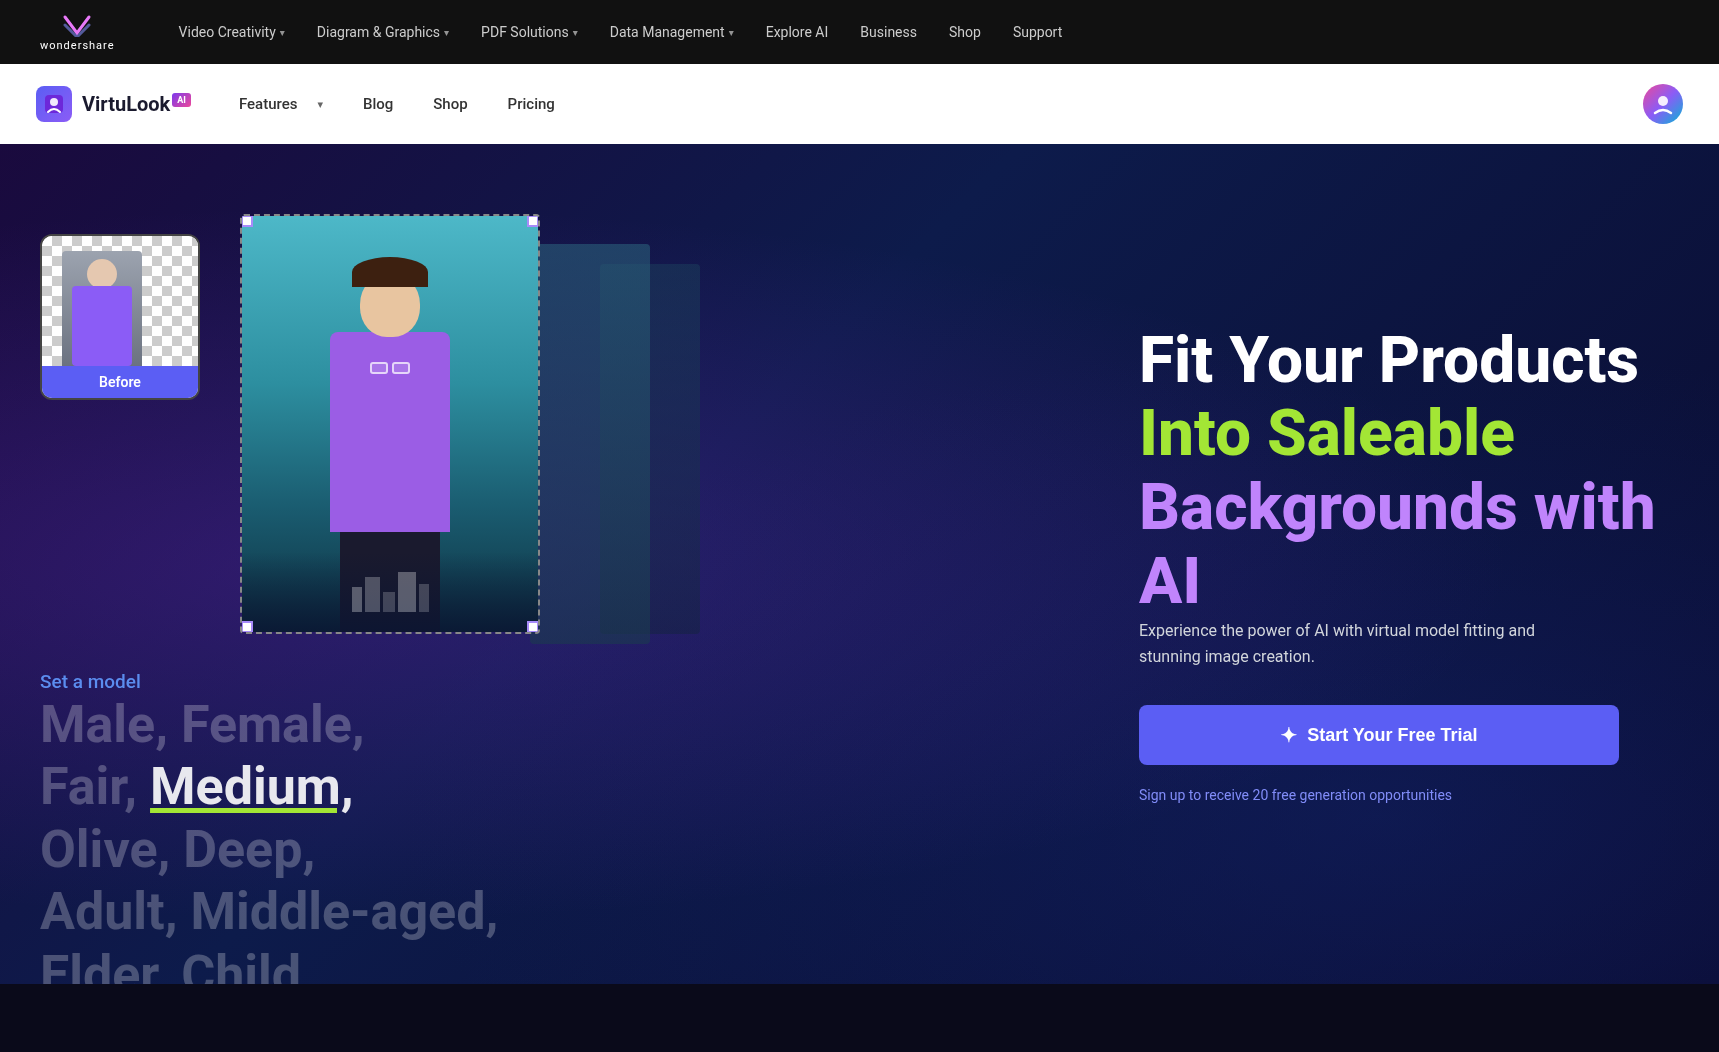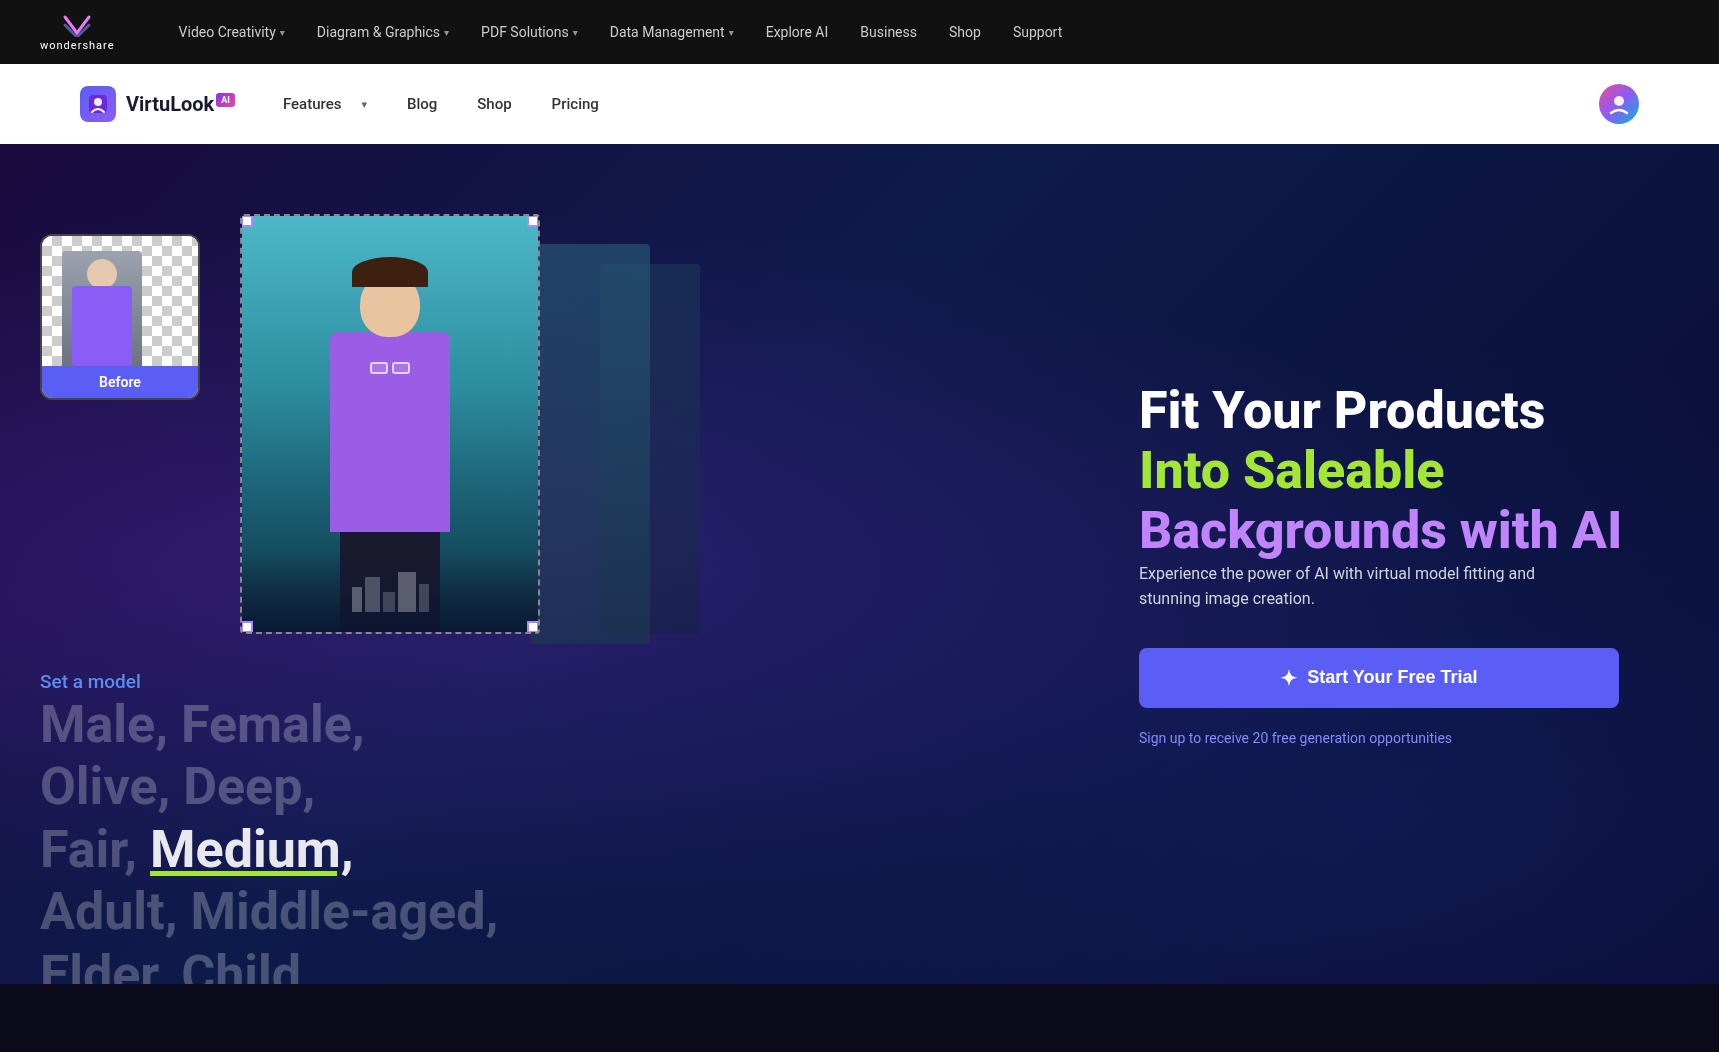--- a/index.html
+++ b/index.html
@@ -52,21 +52,21 @@
     .top-nav-item .chevron {
       font-size: 10px;
       opacity: 0.7;
     }
 
     
     .second-nav {
       background: #ffffff;
       display: flex;
       align-items: center;
-      padding: 0 80px;
+      padding: 0 36px;
       height: 80px;
       gap: 48px;
       position: relative;
       z-index: 99;
     }
     .brand-area {
       display: flex;
       align-items: center;
       gap: 10px;
     }
@@ -367,21 +367,21 @@
       text-underline-offset: 4px;
     }
 
     
     .hero-right {
       flex: 1;
       padding-left: 60px;
       max-width: 600px;
     }
     .hero-headline {
-      font-size: 52px;
+      font-size: 64px;
       font-weight: 800;
       line-height: 1.15;
     }
     .hero-headline .white { color: #ffffff; }
     .hero-headline .green { color: #a3e635; text-align: center; }
     .hero-headline .purple { color: #c084fc; }
 
     .hero-sub {
       color: #d1d5db;
       font-size: 16px;
@@ -541,24 +541,24 @@
       <div class="bg-card-1"></div>
       <div class="bg-card-2"></div>
 
       <a class="set-model-link">Set a model</a>
 
       <div class="model-options">
         <div class="model-options-text">
           <span>Male, Female,</span>
         </div>
         <div class="model-options-text">
+          Fair, <span class="highlight">Medium,</span>
+        </div>
+        <div class="model-options-text">
           <span>Olive, Deep,</span>
-        </div>
-        <div class="model-options-text">
-          Fair, <span class="highlight">Medium,</span>
         </div>
         <div class="model-options-text">
           <span>Adult, Middle-aged,</span>
         </div>
         <div class="model-options-text">
           <span>Elder, Child</span>
         </div>
       </div>
     </div>
 

